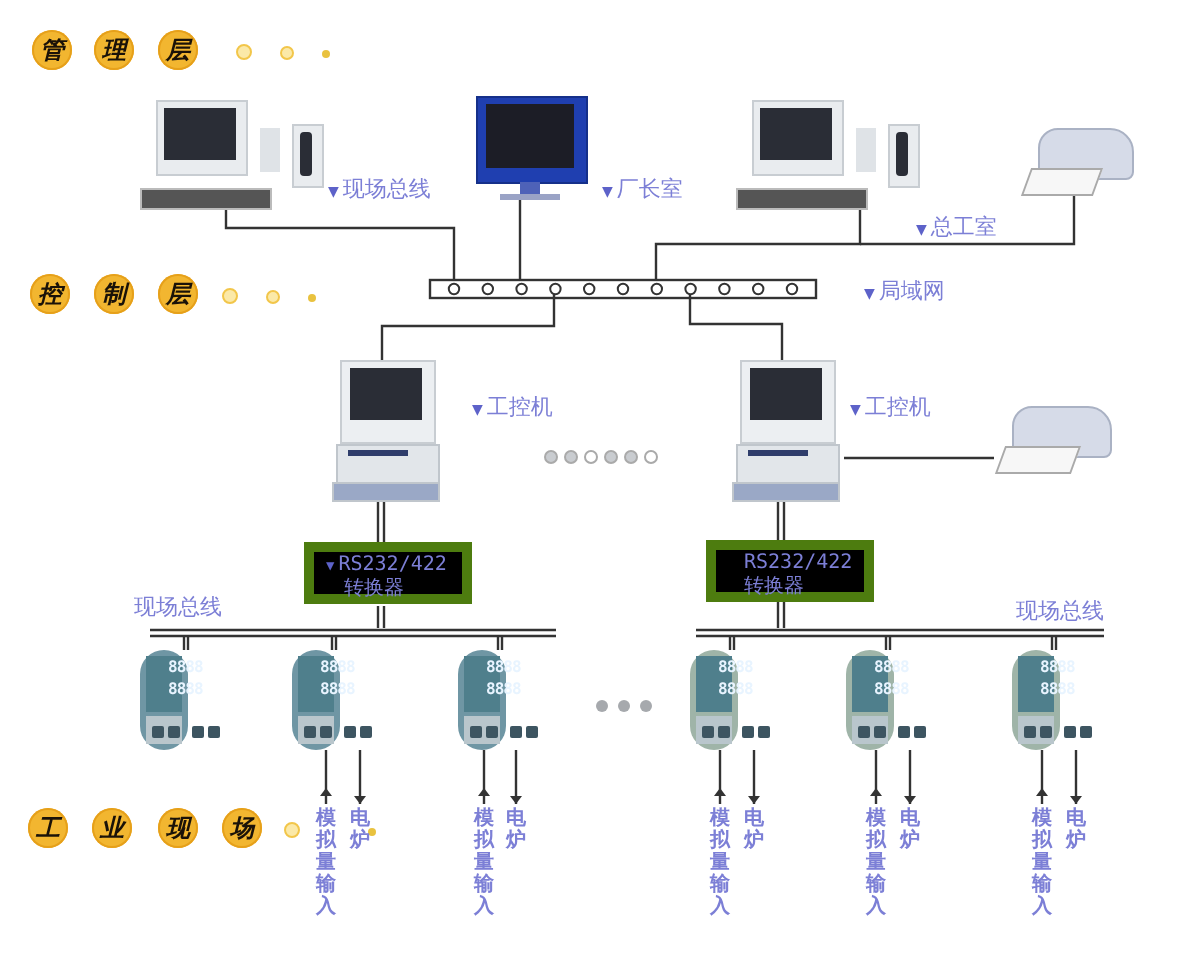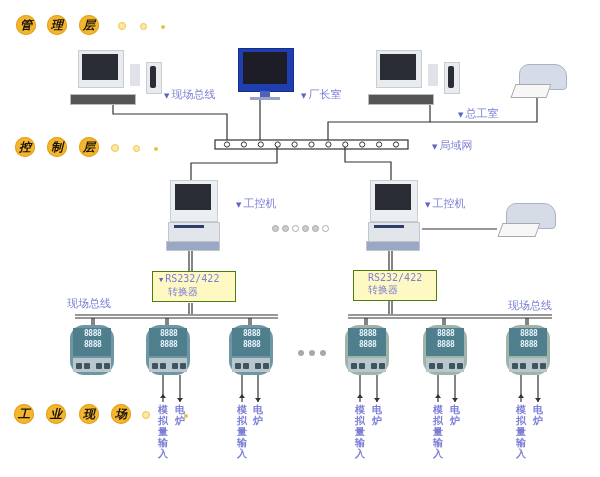--- a/index.html
+++ b/index.html
@@ -12,23 +12,23 @@
              font-size: 12px; line-height: 20px; text-align: center; font-style: italic; }
     .dot { position: absolute; border-radius: 50%; }
     .dot.ring { border: 1.5px solid #f2c64a; background: #fbe9a8; }
     .dot.solid { background: #e9c23f; }
     .label { position: absolute; color: #7c7fd6; font-size: 11px; white-space: nowrap;
              font-family: "DejaVu Sans", sans-serif; }
     .label .tri { font-size: 7px; margin-right: 2px; color: #5d62c9; }
     .vlabel { position: absolute; color: #7c7fd6; font-size: 10px; width: 11px;
               line-height: 11px; word-break: break-all; font-weight: bold; }
     svg { position: absolute; left: 0; top: 0; }
-    .box { position: absolute; border: 1px solid #4d7c0f; background: #fef9c3; }
+    .box { position: absolute; border: 5px solid #4d7c0f; background: #000000; }
     .box .label { position: static; font-family: "DejaVu Sans Mono", monospace; font-size: 10px; line-height: 12px; }
-    .ctrl { position: absolute; width: 44px; height: 50px; border-radius: 14px; }
+    .ctrl { position: absolute; width: 24px; height: 50px; border-radius: 14px; }
     .ctrl .screen { position: absolute; left: 3px; top: 3px; right: 3px; height: 28px; background: #4f7f8c; }
     .ctrl .keys { position: absolute; left: 3px; bottom: 3px; right: 3px; height: 14px; background: #b9c6cc; }
     .ctrl .seg { position: absolute; color: #e8f4ff; font-family: "DejaVu Sans Mono", monospace; font-size: 8px; font-weight: bold; letter-spacing: -0.5px; }
     .key { position: absolute; width: 6px; height: 6px; background: #3d5561; border-radius: 1px; }
   </style>
 </head>
 <body>
 
 <div>
   <div class="badge" style="left:16px;top:15px">管</div>

